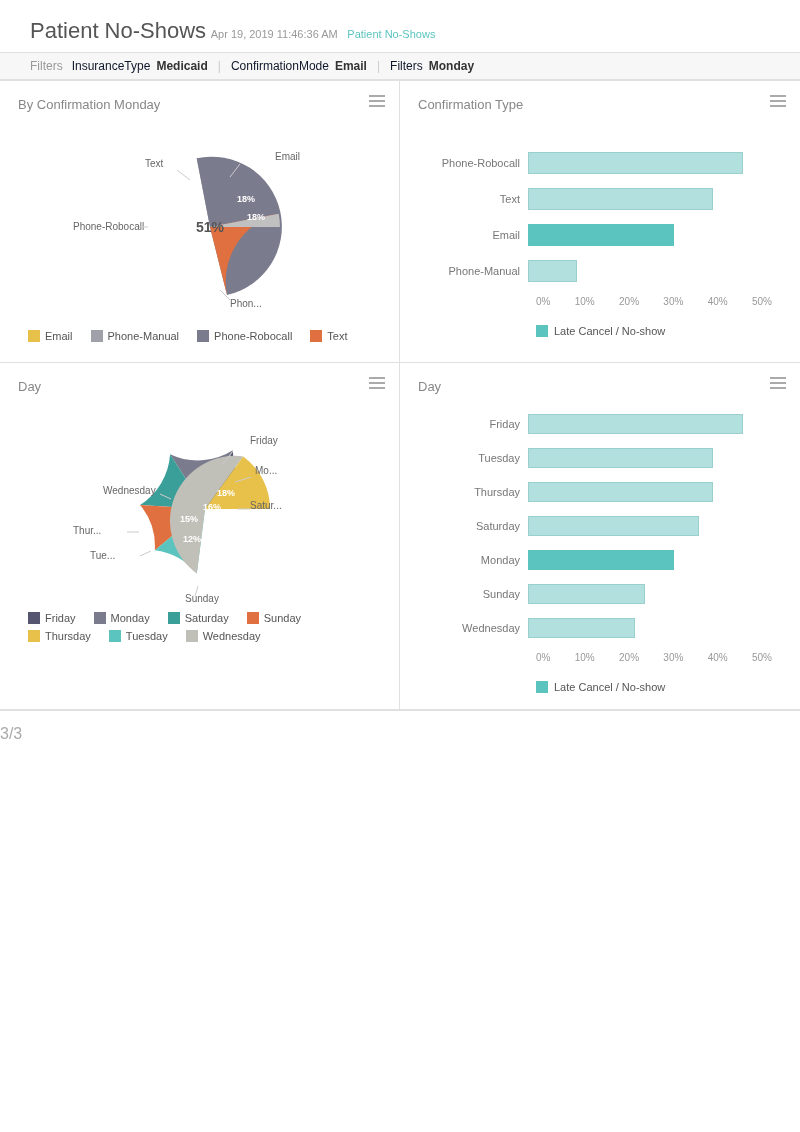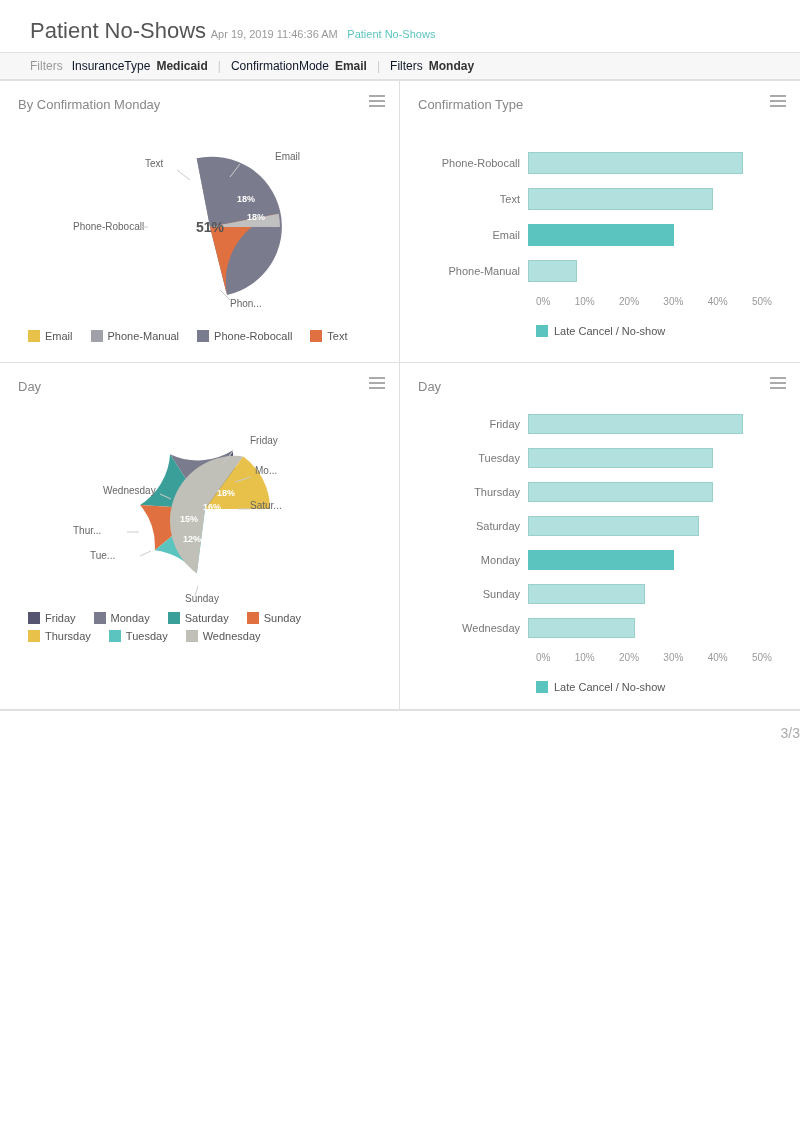--- a/index.html
+++ b/index.html
@@ -48,21 +48,21 @@
 
     .bar-row { display: flex; align-items: center; margin-bottom: 14px; }
     .bar-label { width: 100px; text-align: right; font-size: 11px; color: #777; padding-right: 8px; flex-shrink: 0; }
     .bar-track { flex: 1; height: 22px; position: relative; }
 
     
     .bar-legend { display: flex; align-items: center; gap: 6px; padding: 8px 0 0 108px; font-size: 11px; color: #555; }
     .bar-legend-dot { width: 12px; height: 12px; display: inline-block; }
 
     
-    .page-footer { text-align: right; font-size: 14px; color: #aaa; padding: 14px 0; border-top: 1px solid #e0e0e0; }
+    .page-footer { text-align: left; font-size: 16px; color: #aaa; padding: 14px 0; border-top: 1px solid #e0e0e0; }
   </style>
 </head>
 <body>
 <div class="page">
 
   <div class="page-header">
     <span class="page-title">Patient No-Shows</span>
     <span class="page-date">Apr 19, 2019 11:46:36 AM</span>
     <a class="page-link">Patient No-Shows</a>
   </div>

